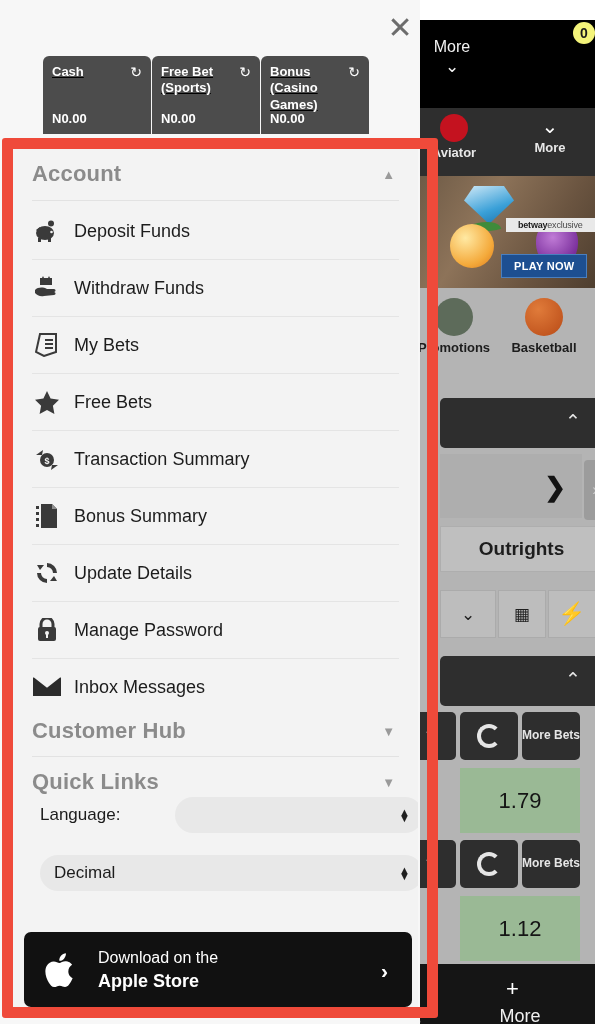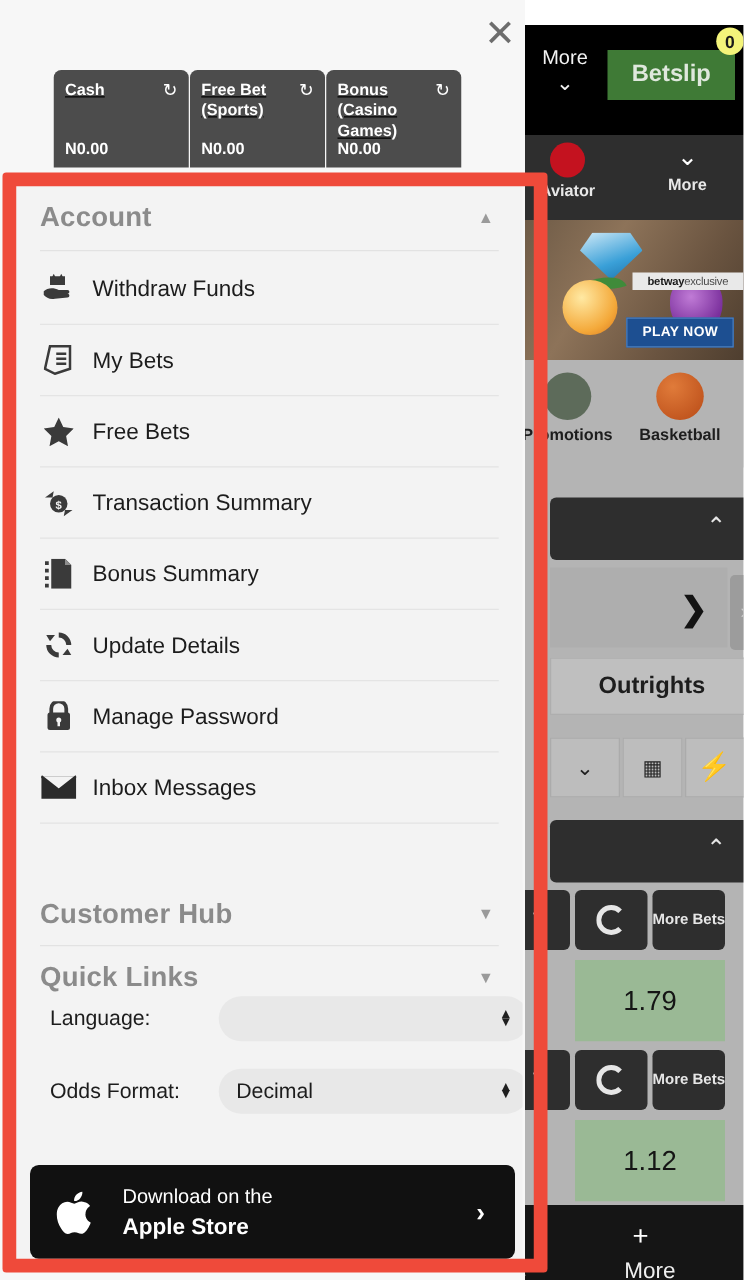--- a/index.html
+++ b/index.html
@@ -325,21 +325,20 @@
 
 <div id="screen">
 
   <div id="bg-app">
 
     <div class="bg-topbar">
       <div class="bg-more-top">
         <span>More</span>
         <span class="chev">⌄</span>
       </div>
-      <div class="bg-betslip">Betslip</div>
       <div class="bg-badge">0</div>
     </div>
 
     <div class="bg-navrow">
       <div class="bg-aviator">
         <div class="circ"></div>
         <div class="lbl">Aviator</div>
       </div>
       <div class="bg-navmore">
         <span class="chev" style="display: block;">⌄</span>
@@ -438,20 +437,33 @@
     <div id="drawer">
 
       <div class="sec-head">
         <span class="title">Account</span>
         <span class="caret">▲</span>
       </div>
       <div class="sec-rule"></div>
 
       <div id="menu-list">
 
+        <div class="menu-item">
+          <span class="ic">
+            <svg width="26" height="22" viewBox="0 0 26 22">
+                <circle cx="17" cy="3.5" r="3" fill="#3a3a3a"></circle>
+                <ellipse cx="11" cy="13" rx="9" ry="7" fill="#3a3a3a"></ellipse>
+                <path d="M2 10 L6 7 L6 13 Z" fill="#3a3a3a"></path>
+                <rect x="4" y="18" width="3" height="4" fill="#3a3a3a"></rect>
+                <rect x="14" y="18" width="3" height="4" fill="#3a3a3a"></rect>
+                <circle cx="17.5" cy="12" r="1.3" fill="#f3f3f3"></circle>
+              </svg>
+          </span>
+          <span class="lbl">Deposit Funds</span>
+        </div>
 
         <div class="menu-item">
           <span class="ic">
             <svg width="26" height="24" viewBox="0 0 26 24">
                 <path d="M6 2 L18 2 L18 9 L6 9 Z" fill="#3a3a3a"></path>
                 <path d="M9 0 L11 4 L7 4 Z" fill="#3a3a3a"></path>
                 <path d="M15 0 L17 4 L13 4 Z" fill="#3a3a3a"></path>
                 <path d="M1 14 C4 11, 9 11, 13 13 L20 13 C22 13, 22 16, 20 16 L14 16 L20 16 C22 16, 22 19, 20 19 L10 20 C6 21, 3 19, 1 17 Z" fill="#3a3a3a"></path>
               </svg>
           </span>
@@ -559,21 +571,20 @@
           <span class="lbl">Language:</span>
           <span class="set-ctl">
             <span></span>
             <span class="arrows">
                 <span>▲</span>
                 <span>▼</span>
               </span>
           </span>
         </div>
         <div class="set-row">
-          <span class="lbl">Odds Format:</span>
           <span class="set-ctl">
             <span>Decimal</span>
             <span class="arrows">
                 <span>▲</span>
                 <span>▼</span>
               </span>
           </span>
         </div>
       </div>
 

